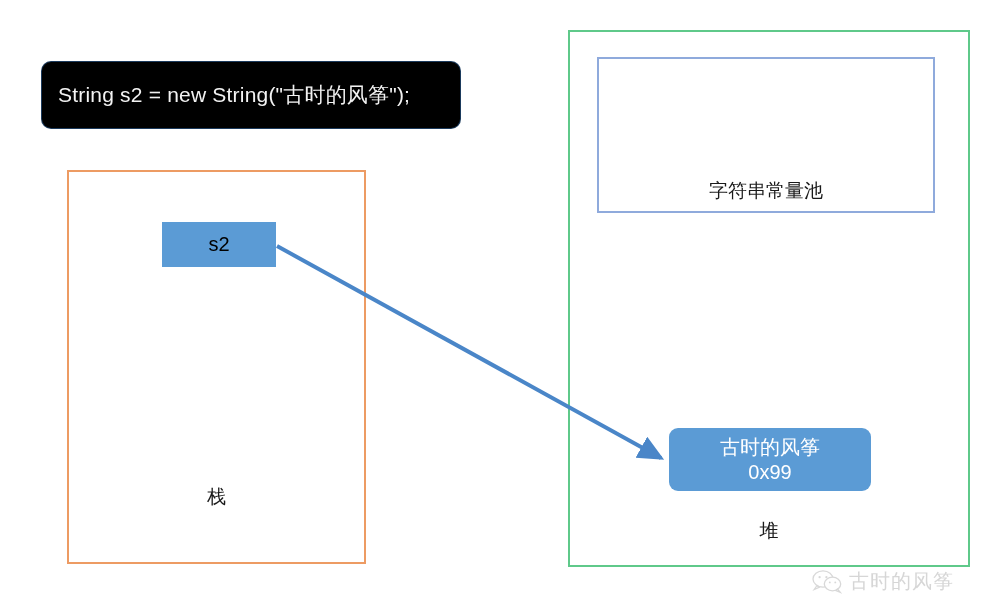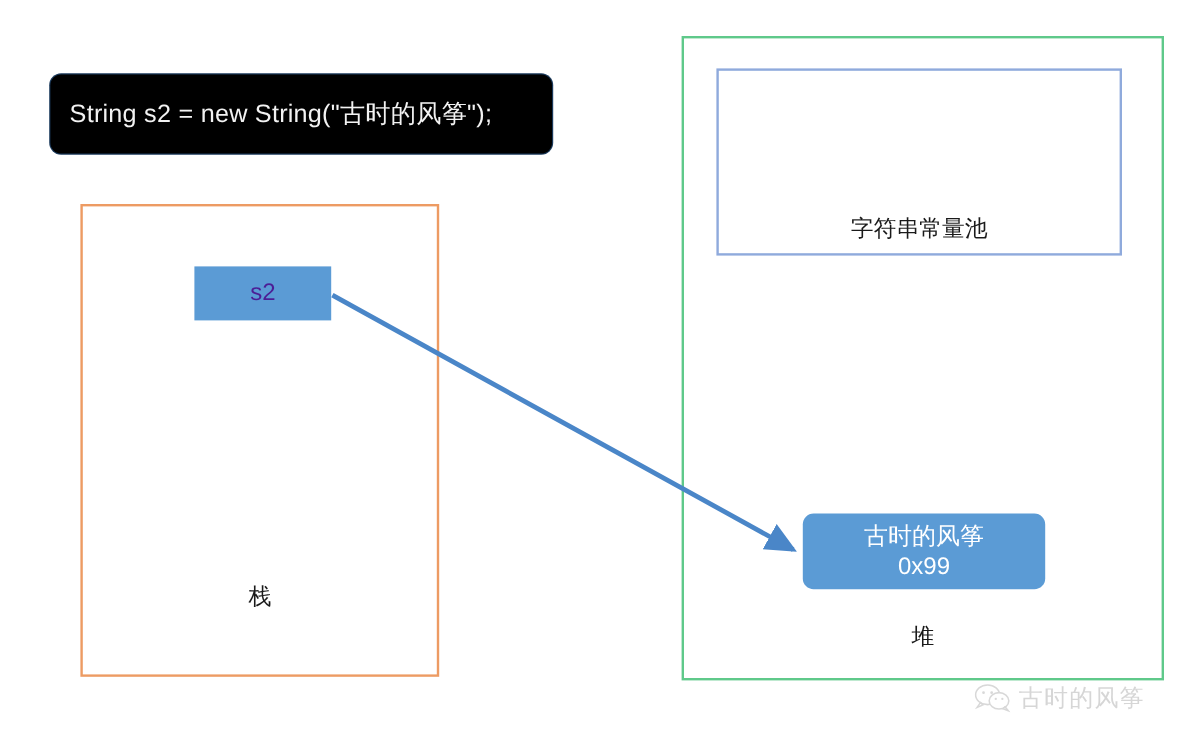--- a/index.html
+++ b/index.html
@@ -111,21 +111,21 @@
     top: 222px;
     width: 114px;
     height: 45px;
     background: #5b9bd5;
     display: flex;
     align-items: center;
     justify-content: center;
     box-sizing: border-box;
   }
   .var-box .label {
-    color: #4c1d95;
+    color: #000000;
     font-size: 20px;
   }
 
   
   .obj-box {
     position: absolute;
     left: 669px;
     top: 428px;
     width: 202px;
     height: 63px;

